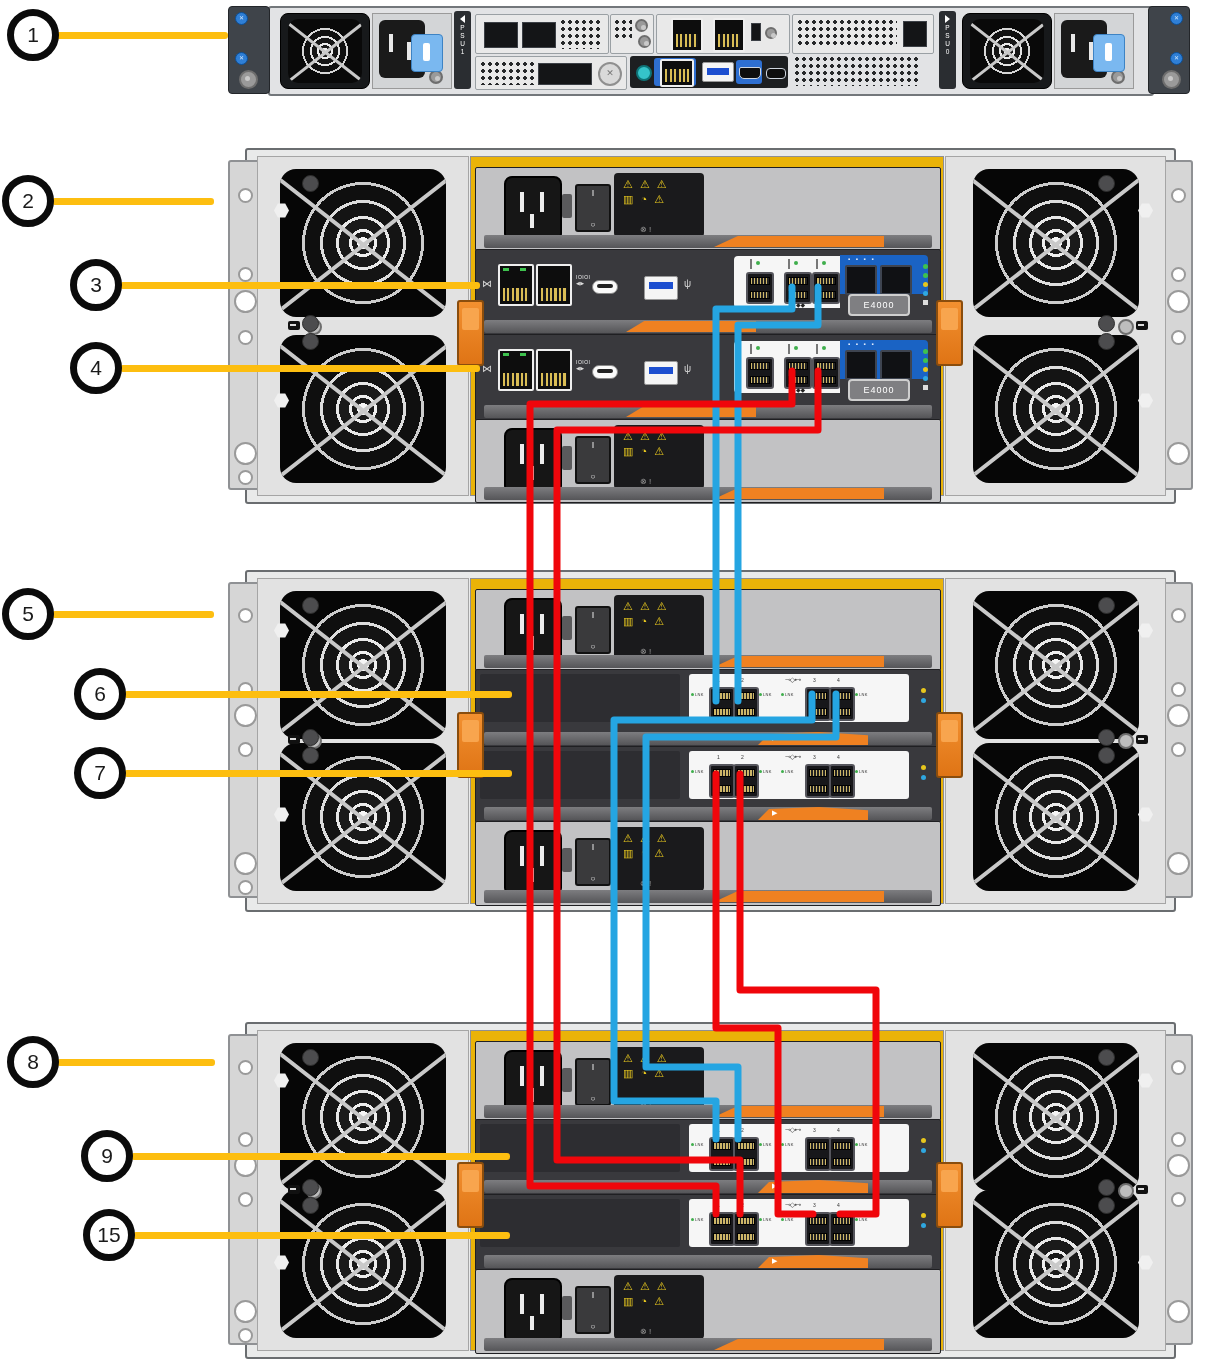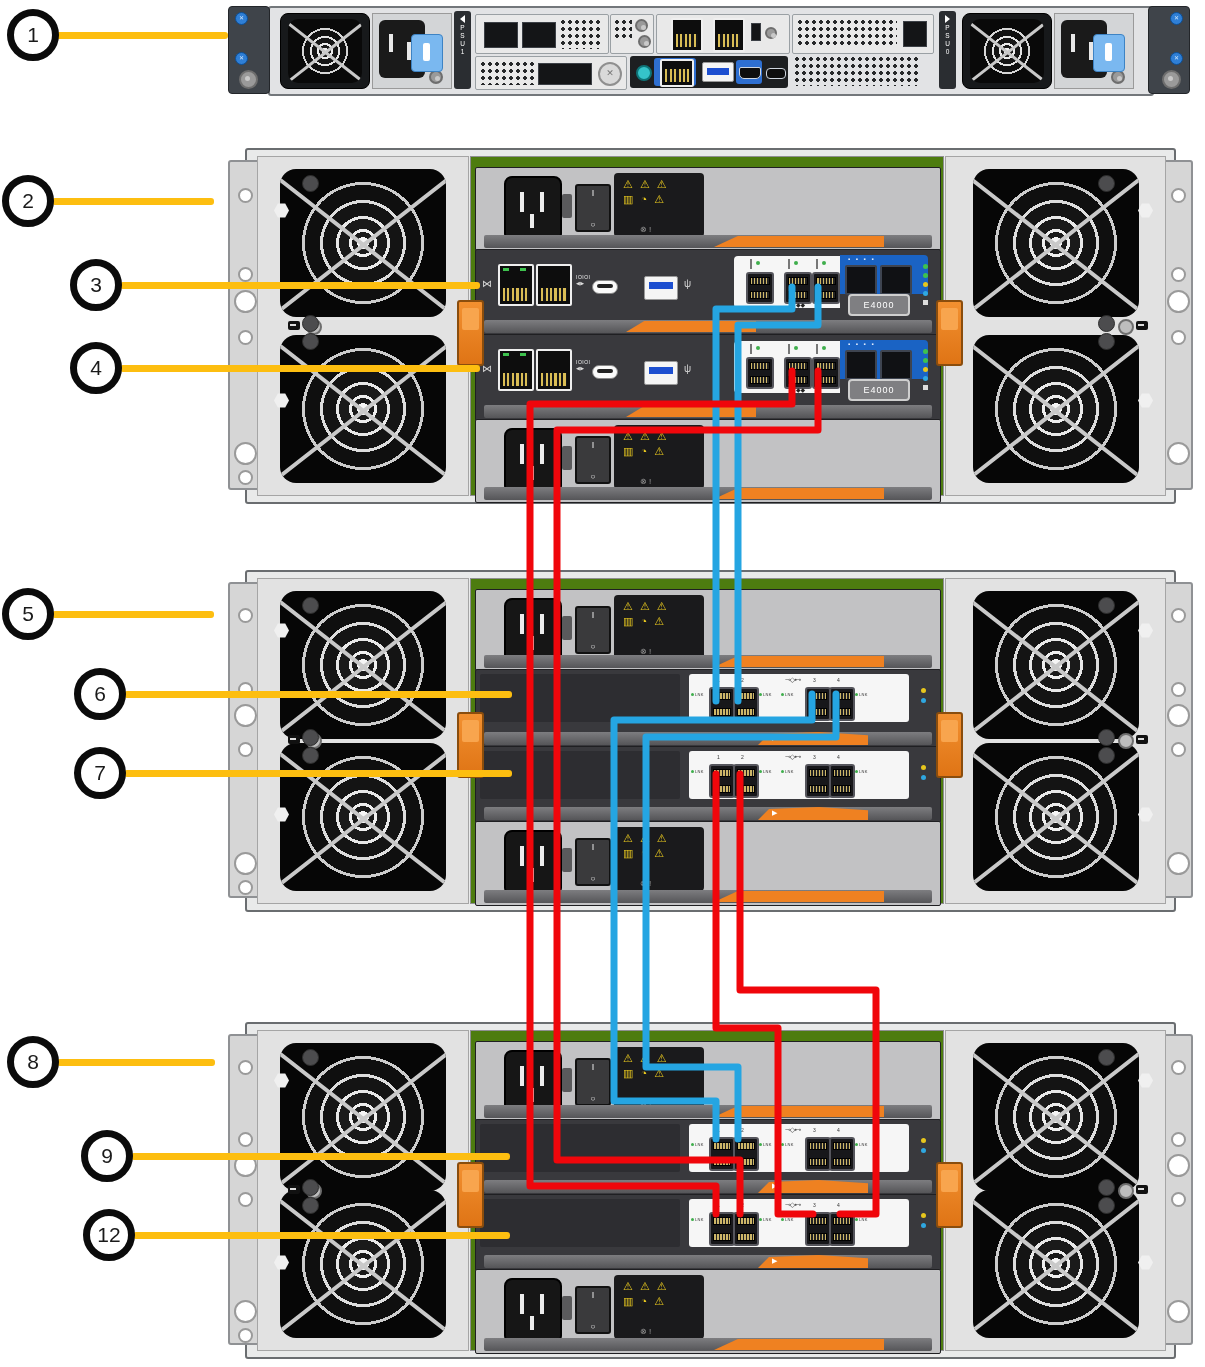--- a/index.html
+++ b/index.html
@@ -23,21 +23,21 @@
        #e8e8e8 24px 27px,#141414 27px 40px,#dddddd 40px 43px,#0f0f0f 43px 58px,#cccccc 58px 61px,#060606 61px 100%);}
   .fan::before,.fan::after{content:"";position:absolute;left:-25%;top:50%;width:150%;height:4px;background:#c9c9c9;border-radius:2px;}
   .fan::before{transform:rotate(38deg);} .fan::after{transform:rotate(-38deg);}
   .knob{position:absolute;width:15px;height:15px;border-radius:50%;background:#4c4c4e;border:1px solid #2e2e2e;z-index:3;}
   .hx{position:absolute;width:15px;height:15px;background:#f0f0f0;clip-path:polygon(25% 4%,75% 4%,100% 50%,75% 96%,25% 96%,0 50%);}
   .fled-box{position:absolute;width:12px;height:9px;background:#111;border-radius:2px;}
   .fled-box::before{content:"";position:absolute;left:2px;top:3px;width:6px;height:2px;background:#ddd;}
   .fled-cir{position:absolute;width:12px;height:12px;border-radius:50%;background:#bdbdbd;border:2px solid #6e6e6e;}
   .latch{position:absolute;width:23px;height:62px;background:linear-gradient(180deg,#f29030,#df7415);border:2px solid #8a4d0d;border-radius:3px;z-index:5;}
   .latch::before{content:"";position:absolute;left:3px;top:6px;right:3px;height:22px;background:#f8a54e;border-radius:2px;}
-  .midcol{position:absolute;left:223px;width:472px;top:6px;bottom:6px;background:#4d7c0f;border:1px solid #8f8f92;}
+  .midcol{position:absolute;left:223px;width:472px;top:6px;bottom:6px;background:#eab308;border:1px solid #8f8f92;}
   .row{position:absolute;left:4px;width:464px;background:#39393d;border:1px solid #1f1f22;border-radius:2px;}
   .row.psu{background:#c2c2c4;}
   .slide{position:absolute;left:8px;right:8px;bottom:2px;height:13px;background:linear-gradient(#7d7d80,#555558);border-radius:2px;}
   .oarm{position:absolute;bottom:3px;height:11px;background:var(--latch-orange,#ef8121);clip-path:polygon(0 100%,14% 0,100% 0,100% 100%);z-index:2;}
   .oarm::before{content:"▶";position:absolute;left:3px;top:0;font-size:7px;color:#6b3a06;}
 
   
   .inlet{position:absolute;left:28px;top:8px;width:54px;height:62px;background:#161616;border:2px solid #000;border-radius:8px;}
   .inlet::before{content:"";position:absolute;left:14px;top:14px;width:4px;height:20px;background:#ededed;box-shadow:20px 0 #ededed;}
   .inlet::after{content:"";position:absolute;left:24px;bottom:12px;width:4px;height:14px;background:#ededed;}
@@ -592,21 +592,21 @@
   <div class="co-line" style="left:124px;top:770px;width:388px"></div>
   <div class="co" style="left:7px;top:1036px">
       <span>8</span>
     </div>
   <div class="co-line" style="left:57px;top:1059px;width:158px"></div>
   <div class="co" style="left:81px;top:1130px">
       <span>9</span>
     </div>
   <div class="co-line" style="left:131px;top:1153px;width:379px"></div>
   <div class="co" style="left:83px;top:1209px">
-      <span>12</span>
+      <span>15</span>
     </div>
   <div class="co-line" style="left:133px;top:1232px;width:377px"></div>
 
   <svg id="cables" width="1205" height="1367">
       <polyline points="792,287 792,309 716,309 716,701" fill="none" stroke="#25a5e2" stroke-width="7" stroke-linejoin="round" stroke-linecap="round"></polyline>
       <polyline points="818,287 818,325 738,325 738,701" fill="none" stroke="#25a5e2" stroke-width="7" stroke-linejoin="round" stroke-linecap="round"></polyline>
       <polyline points="792,371 792,404 530,404 530,1186 716,1186 716,1214" fill="none" stroke="#f0060b" stroke-width="7" stroke-linejoin="round" stroke-linecap="round"></polyline>
       <polyline points="818,371 818,430 557,430 557,1160 740,1160 740,1214" fill="none" stroke="#f0060b" stroke-width="7" stroke-linejoin="round" stroke-linecap="round"></polyline>
       <polyline points="812,694 812,720 614,720 614,1101 716,1101 716,1139" fill="none" stroke="#25a5e2" stroke-width="7" stroke-linejoin="round" stroke-linecap="round"></polyline>
       <polyline points="836,694 836,737 646,737 646,1067 738,1067 738,1139" fill="none" stroke="#25a5e2" stroke-width="7" stroke-linejoin="round" stroke-linecap="round"></polyline>

